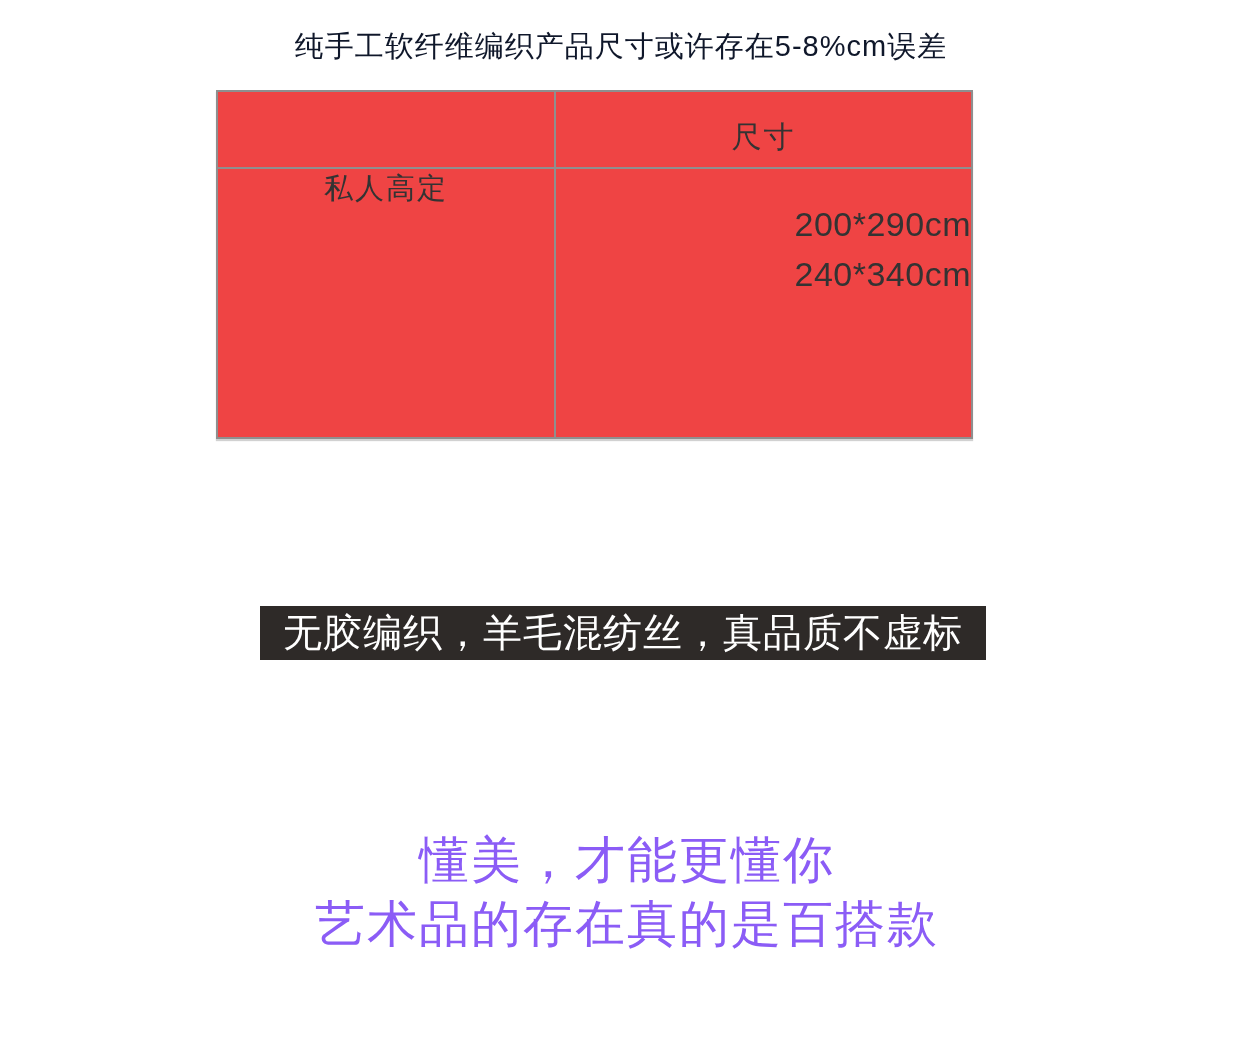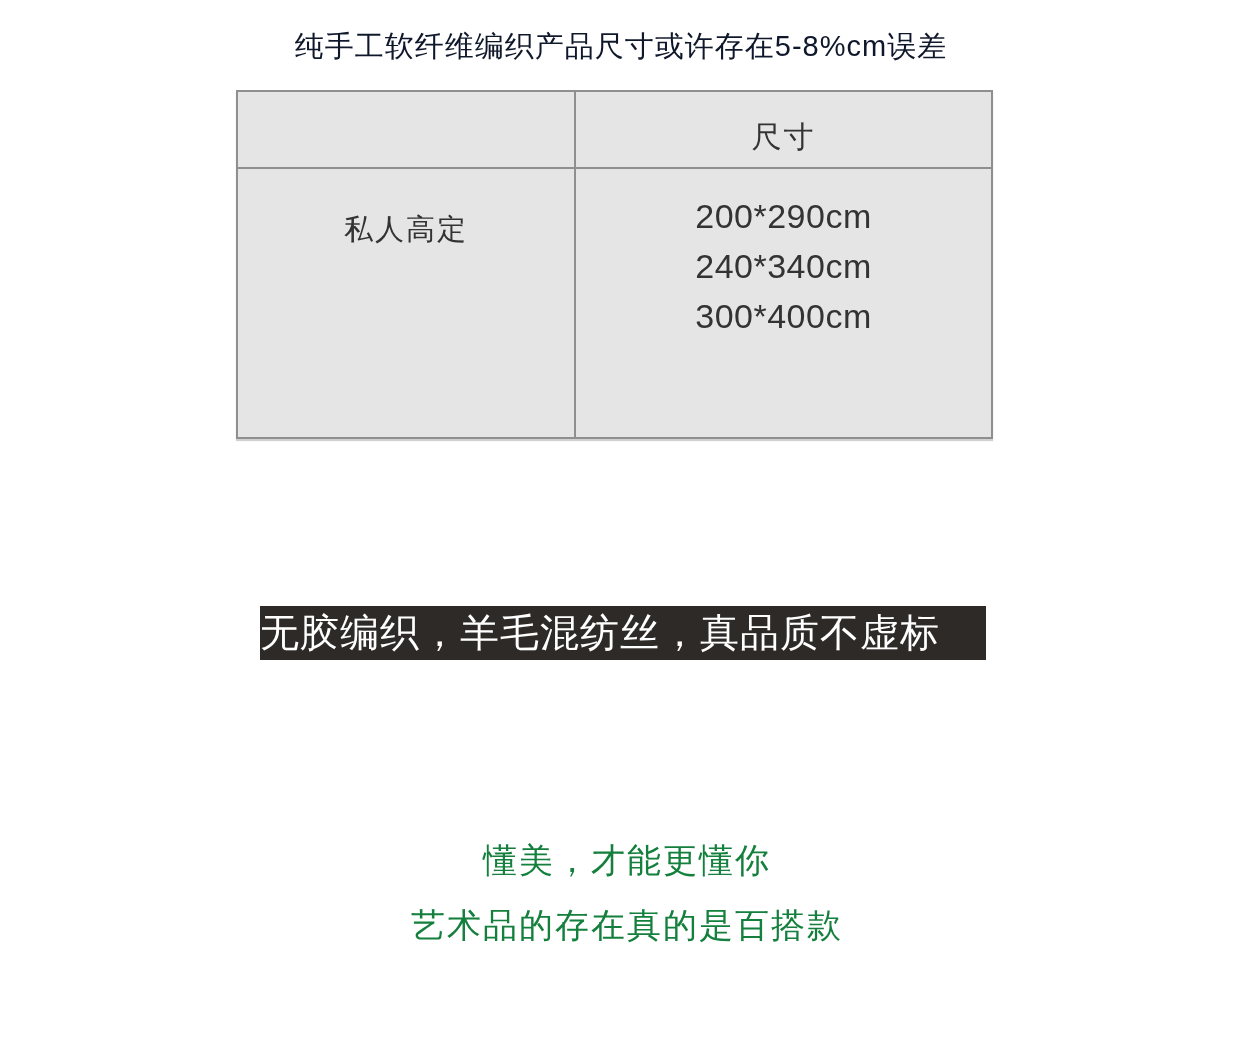--- a/index.html
+++ b/index.html
@@ -25,29 +25,29 @@
     text-align: center;
     font-size: 29px;
     line-height: 32px;
     color: #0f172a;
     letter-spacing: 1px;
   }
 
   
   .size-table {
     position: absolute;
-    left: 236px;
+    left: 216px;
     top: 90px;
     width: 753px;
     height: 345px;
     border: 2px solid #8f8f8f;
     display: grid;
     grid-template-columns: 338px 1fr;
     grid-template-rows: 77px 1fr;
-    background: #e5e5e5;
+    background: #ef4444;
     box-shadow: 0 2px 1px rgba(0,0,0,0.18);
   }
   .size-table .cell {
     box-sizing: border-box;
   }
   .cell.h-left {
     border-right: 2px solid #8f8f8f;
     border-bottom: 2px solid #8f8f8f;
   }
   .cell.h-right {
@@ -56,77 +56,75 @@
     justify-content: center;
     align-items: flex-end;
     padding-bottom: 9px;
     font-size: 30px;
     color: #333333;
     letter-spacing: 2px;
   }
   .cell.b-left {
     border-right: 2px solid #8f8f8f;
     text-align: center;
-    padding-top: 41px;
     font-size: 29px;
     line-height: 38px;
     color: #333333;
     letter-spacing: 2px;
   }
   .cell.b-right {
-    text-align: center;
-    padding-top: 22px;
+    text-align: right;
+    padding-top: 30px;
     font-size: 34px;
     line-height: 50px;
     color: #333333;
     letter-spacing: 0.5px;
   }
 
   
   .banner {
     position: absolute;
     left: 260px;
     top: 606px;
     width: 726px;
     height: 54px;
     line-height: 54px;
-    text-align: left;
+    text-align: center;
     font-size: 39px;
     font-weight: 500;
     letter-spacing: 1px;
   }
 
   
   .slogan {
     position: absolute;
     left: 12px;
     width: 1230px;
     text-align: center;
-    color: #15803d;
-    font-size: 34px;
+    color: #8b5cf6;
+    font-size: 50px;
     line-height: 58px;
     letter-spacing: 2px;
   }
   .slogan.line1 { top: 831px; }
   .slogan.line2 { top: 899px; font-family: Liberation Mono, monospace; }
 </style>
 </head>
 <body>
 
 <div class="caption">纯手工软纤维编织产品尺寸或许存在5-8%cm误差</div>
 
 <div class="size-table">
   <div class="cell h-left"></div>
   <div class="cell h-right">尺寸</div>
   <div class="cell b-left">
     <div>私人高定</div>
   </div>
   <div class="cell b-right">
     <div>200*290cm</div>
     <div>240*340cm</div>
-    <div>300*400cm</div>
   </div>
 </div>
 
 <div class="banner" style="background: rgb(46, 42, 40); color: rgb(255, 255, 255);">无胶编织，羊毛混纺丝，真品质不虚标</div>
 
 <div class="slogan line1">懂美，才能更懂你</div>
 <div class="slogan line2">艺术品的存在真的是百搭款</div>
 
 </body></html>

